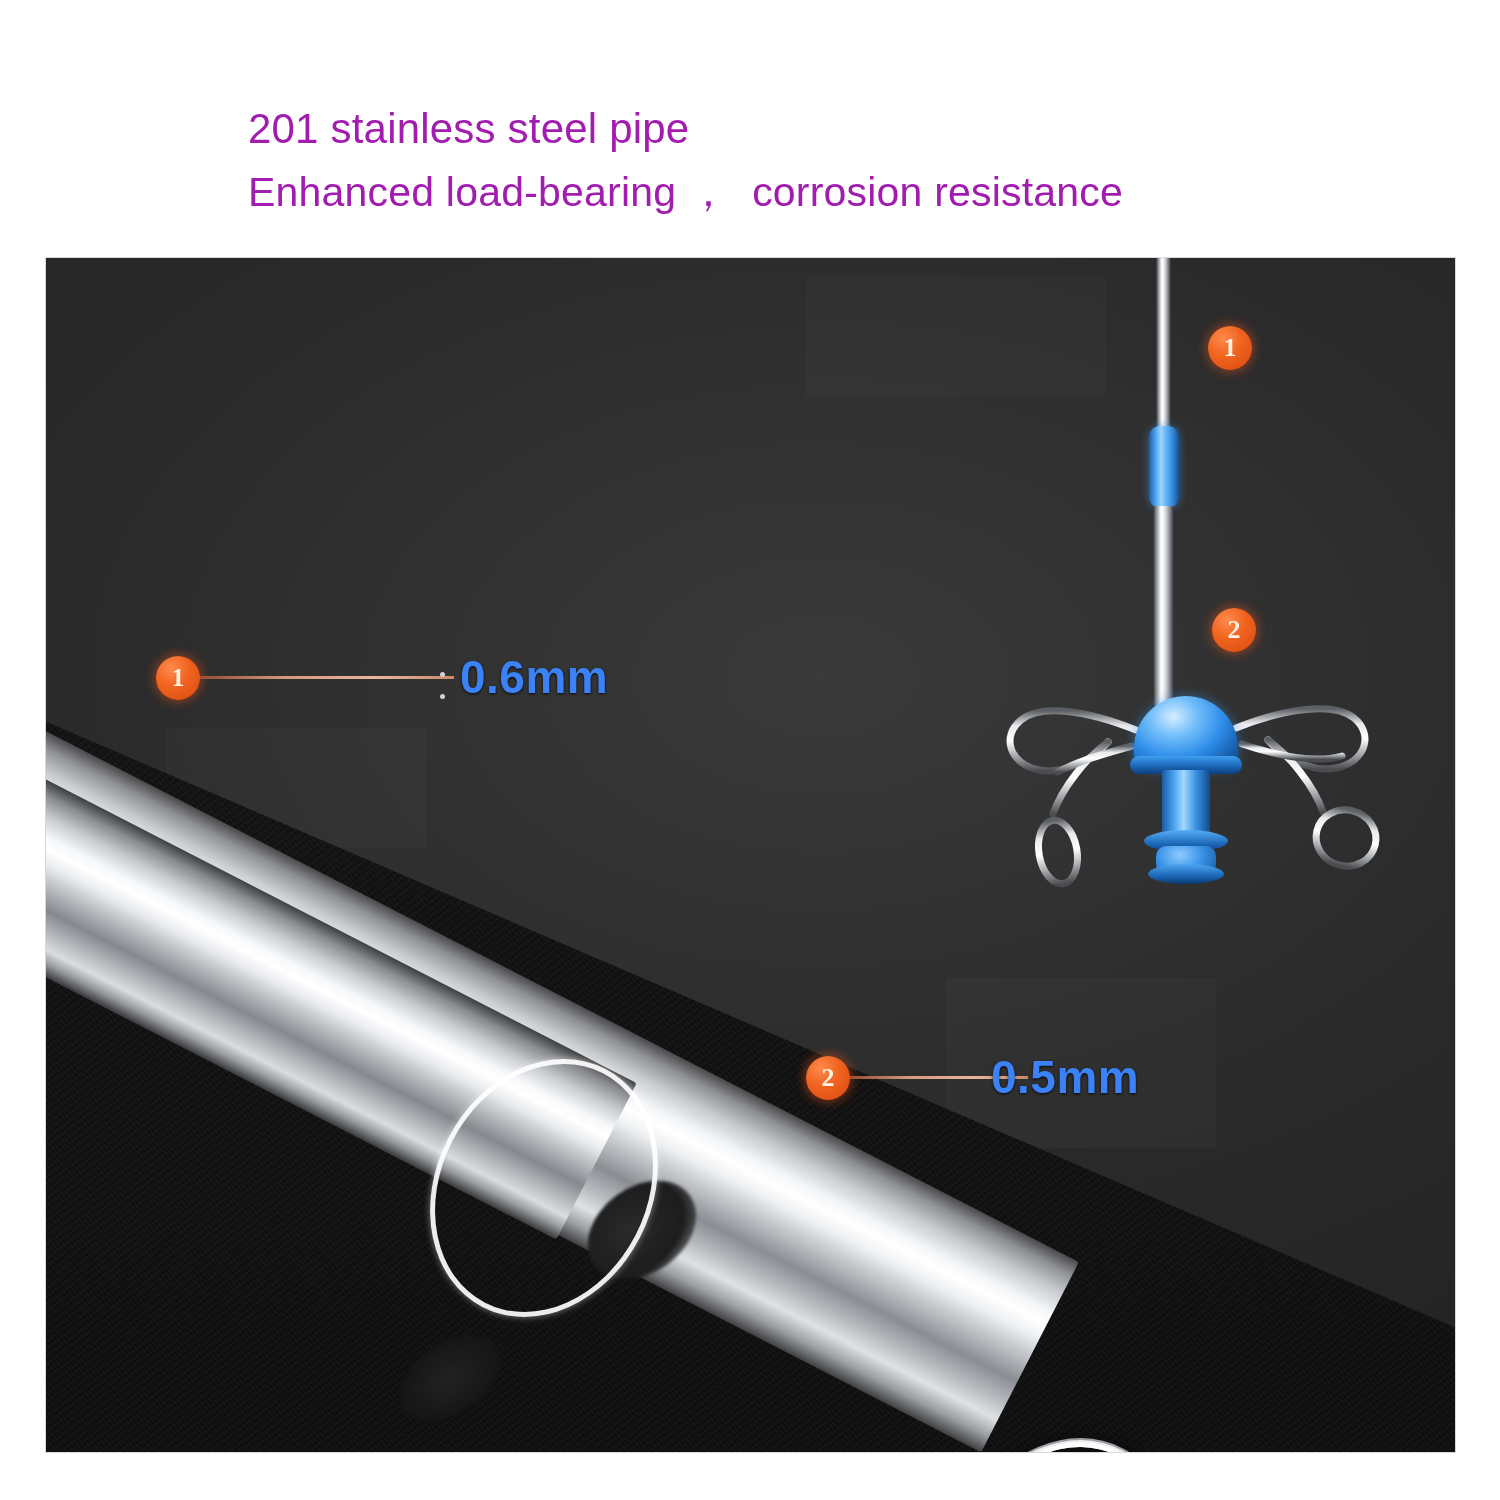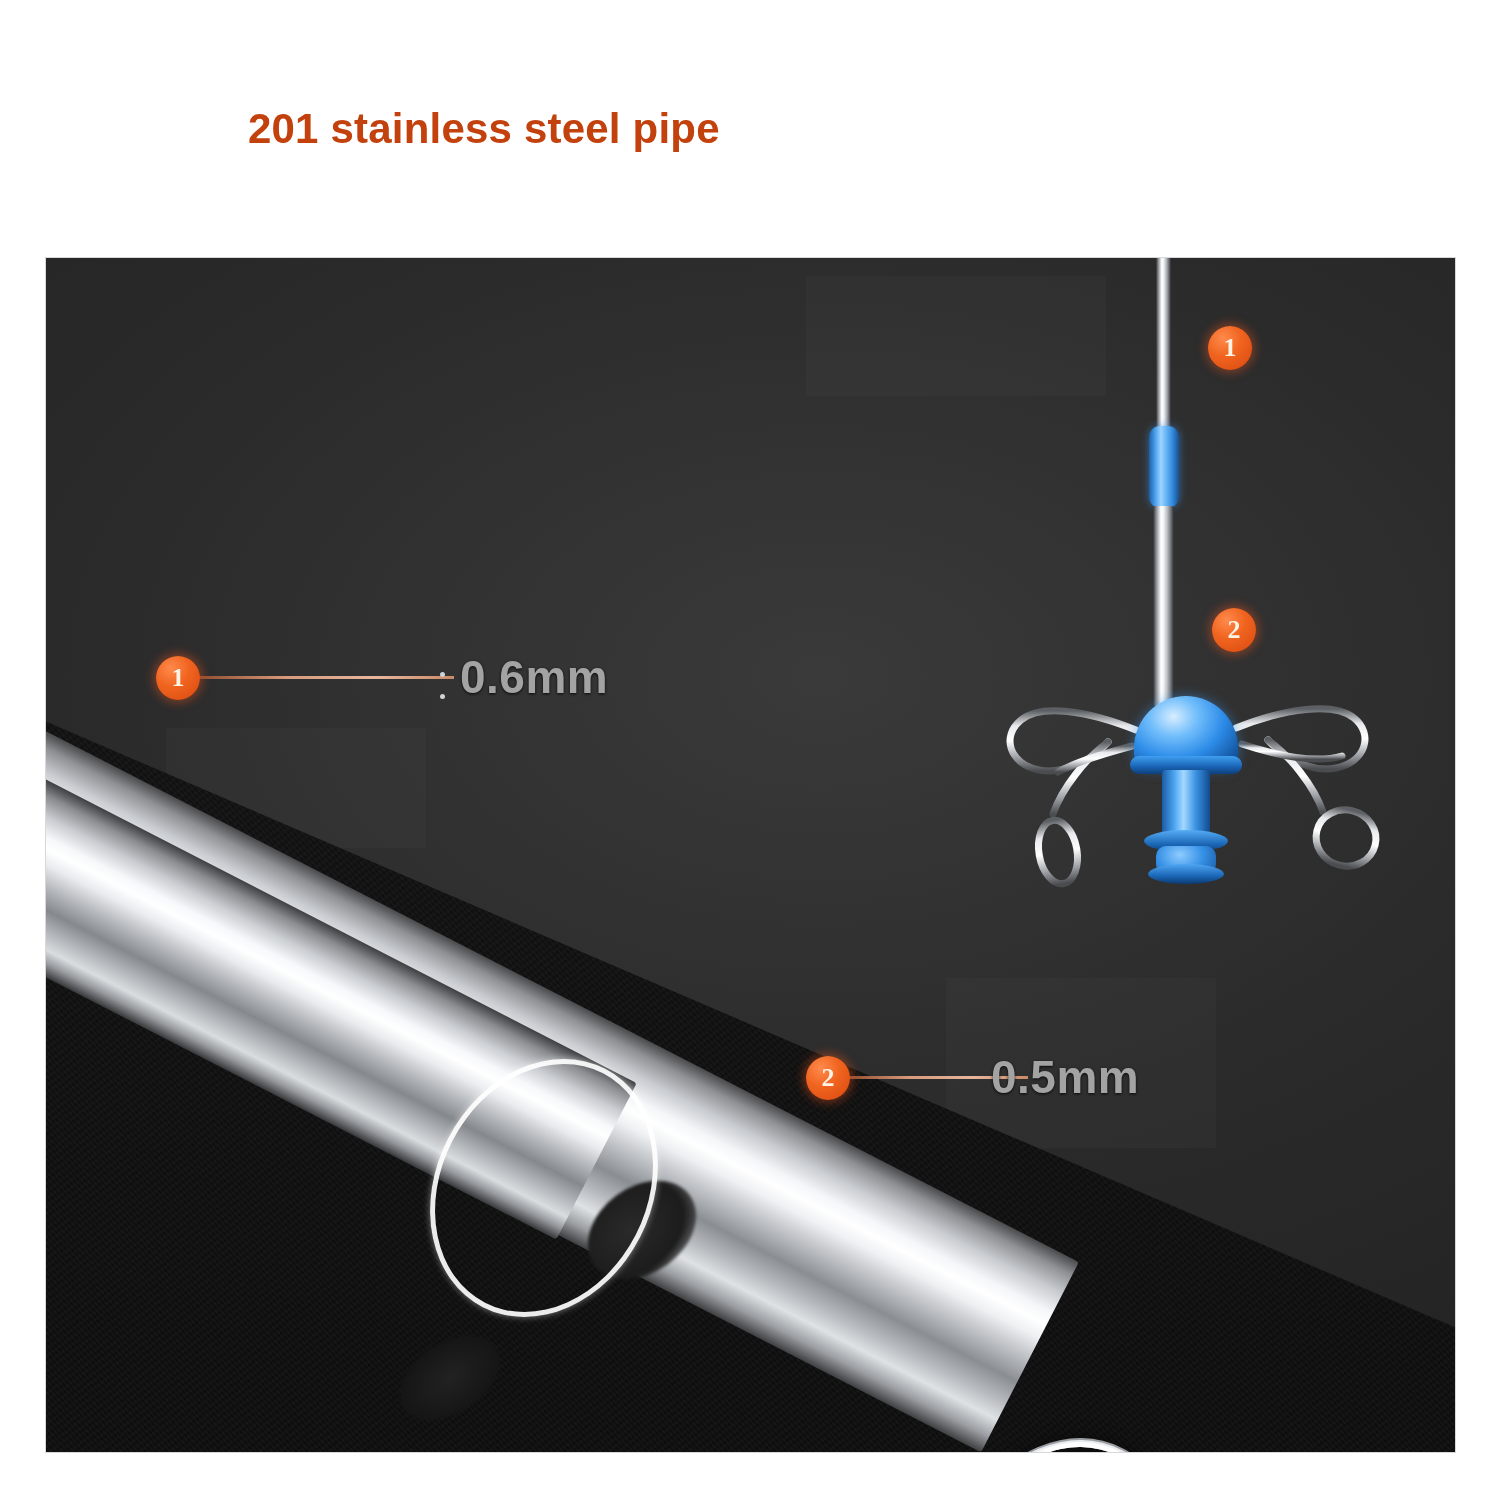--- a/index.html
+++ b/index.html
@@ -16,26 +16,26 @@
   }
 
   
   #header {
     position: absolute;
     left: 248px;
     top: 96px;
     width: 1100px;
   }
   .head-line {
-    color: #c2410c;
+    color: #a21caf;
     font-size: 42px;
     line-height: 1.55;
     letter-spacing: 0.2px;
     white-space: pre;
-    font-weight: 700;
+    font-weight: 400;
   }
   #head-line-2 { font-size: 41px; }
 
   
   #photo-panel {
     position: absolute;
     left: 46px;
     top: 258px;
     width: 1409px;
     height: 1194px;
@@ -327,34 +327,35 @@
   .leader-dot {
     position: absolute;
     width: 5px;
     height: 5px;
     border-radius: 50%;
     background: #cfd2d6;
     z-index: 29;
   }
   .dim-label {
     position: absolute;
-    color: #a3a3a3;
+    color: #3b82f6;
     font-size: 46px;
     font-weight: 600;
     letter-spacing: 0.5px;
     white-space: nowrap;
     text-shadow: 0 1px 3px rgba(0,0,0,0.85);
     z-index: 30;
   }
 </style>
 </head>
 <body>
 
 <div id="header">
   <div class="head-line" id="head-line-1">201 stainless steel pipe</div>
+  <div class="head-line" id="head-line-2">Enhanced load-bearing ，  corrosion resistance</div>
 </div>
 
 <div id="photo-panel">
 
   <div id="panel-grad"></div>
 
   <div class="panel-patch" style="left:760px; top:18px; width:300px; height:120px;"></div>
   <div class="panel-patch" style="left:900px; top:720px; width:270px; height:170px;"></div>
   <div class="panel-patch" style="left:120px; top:470px; width:260px; height:120px;"></div>
 

